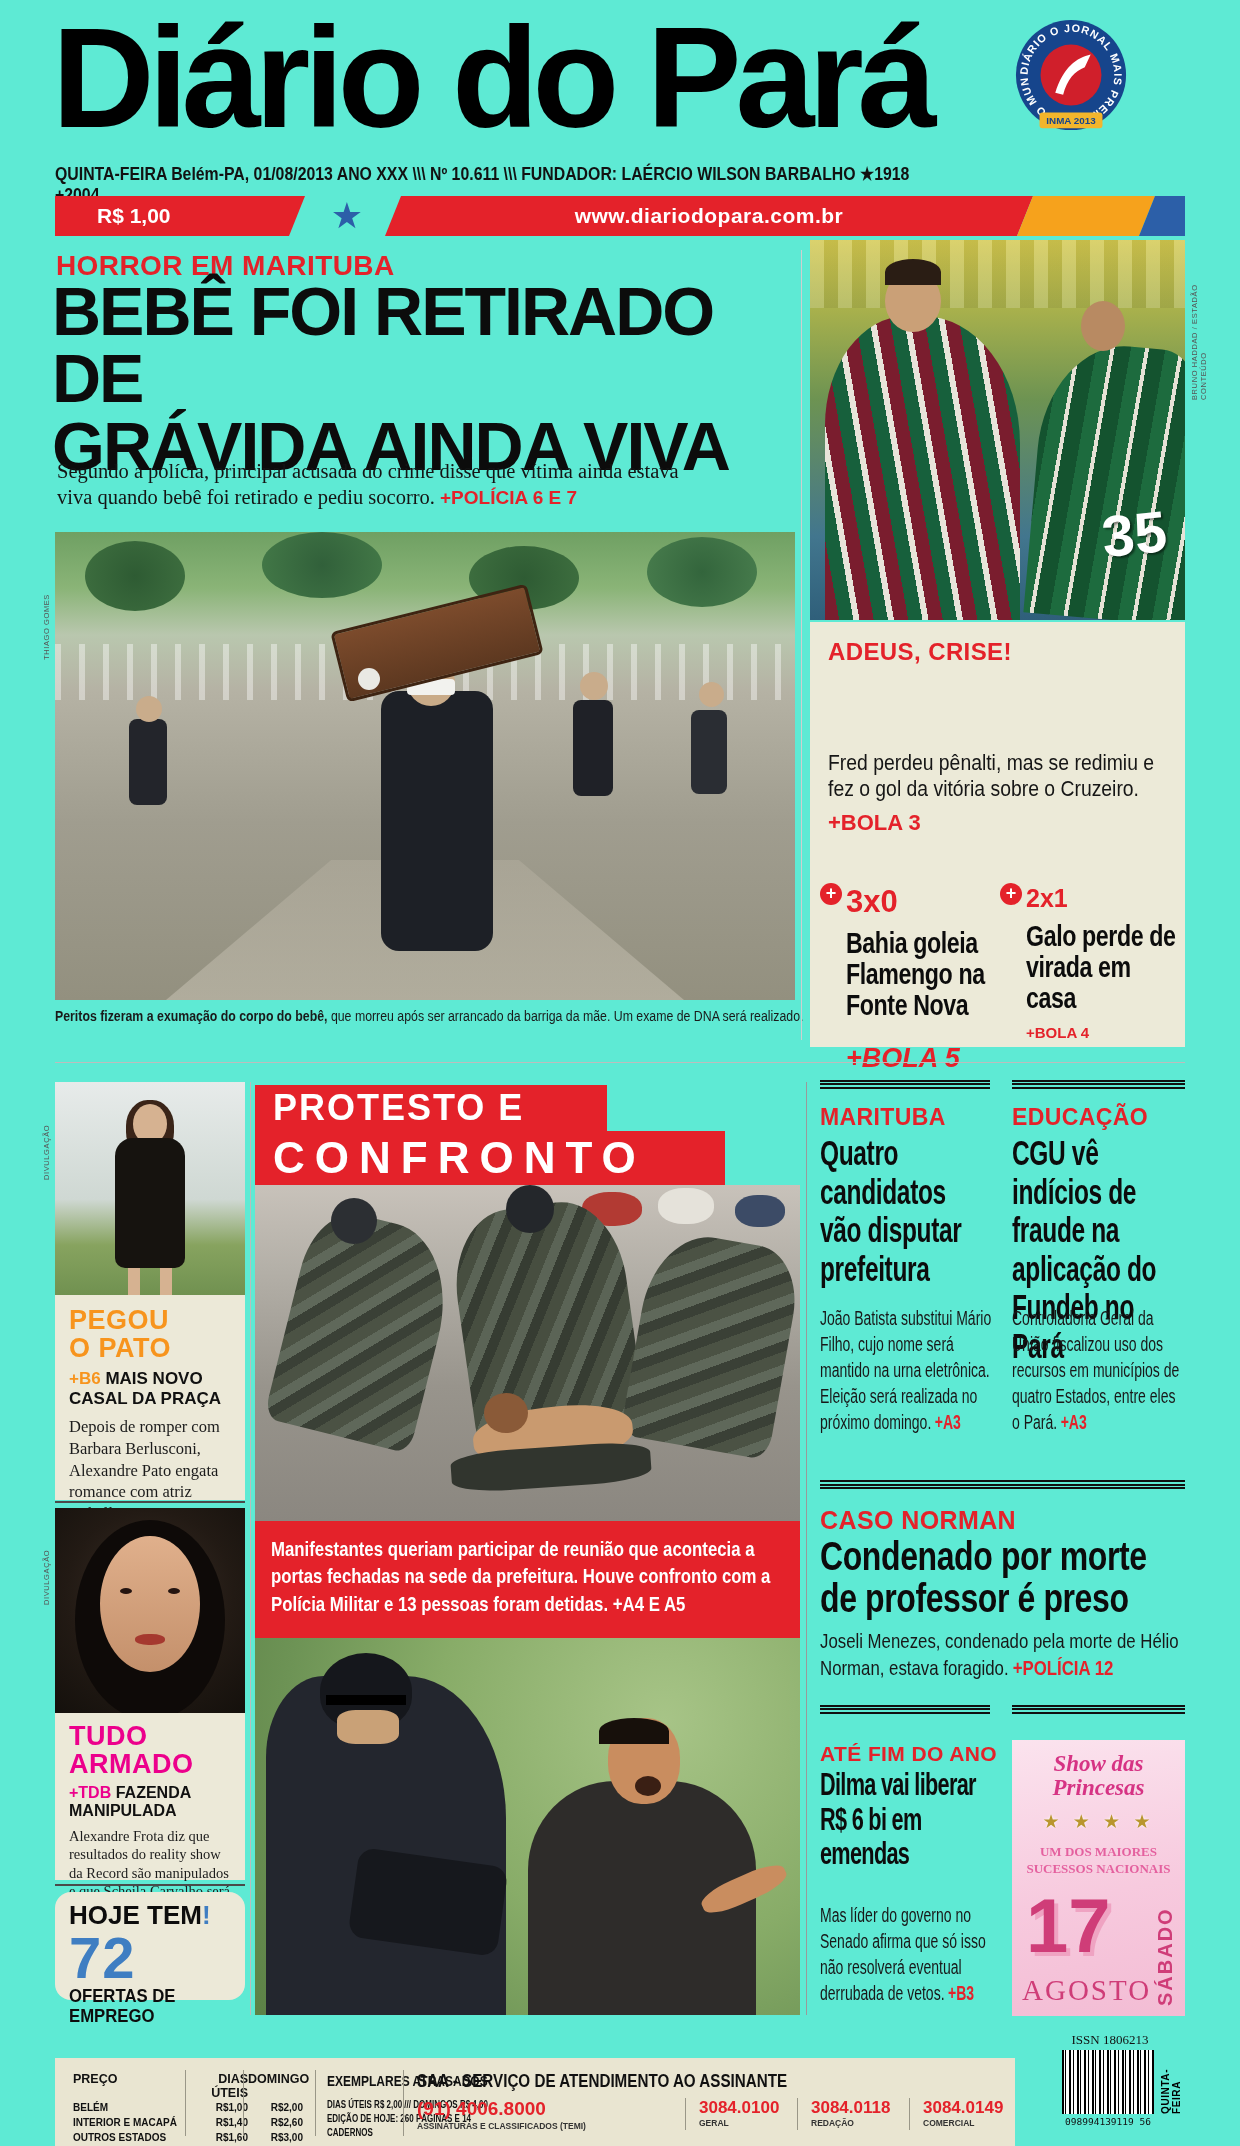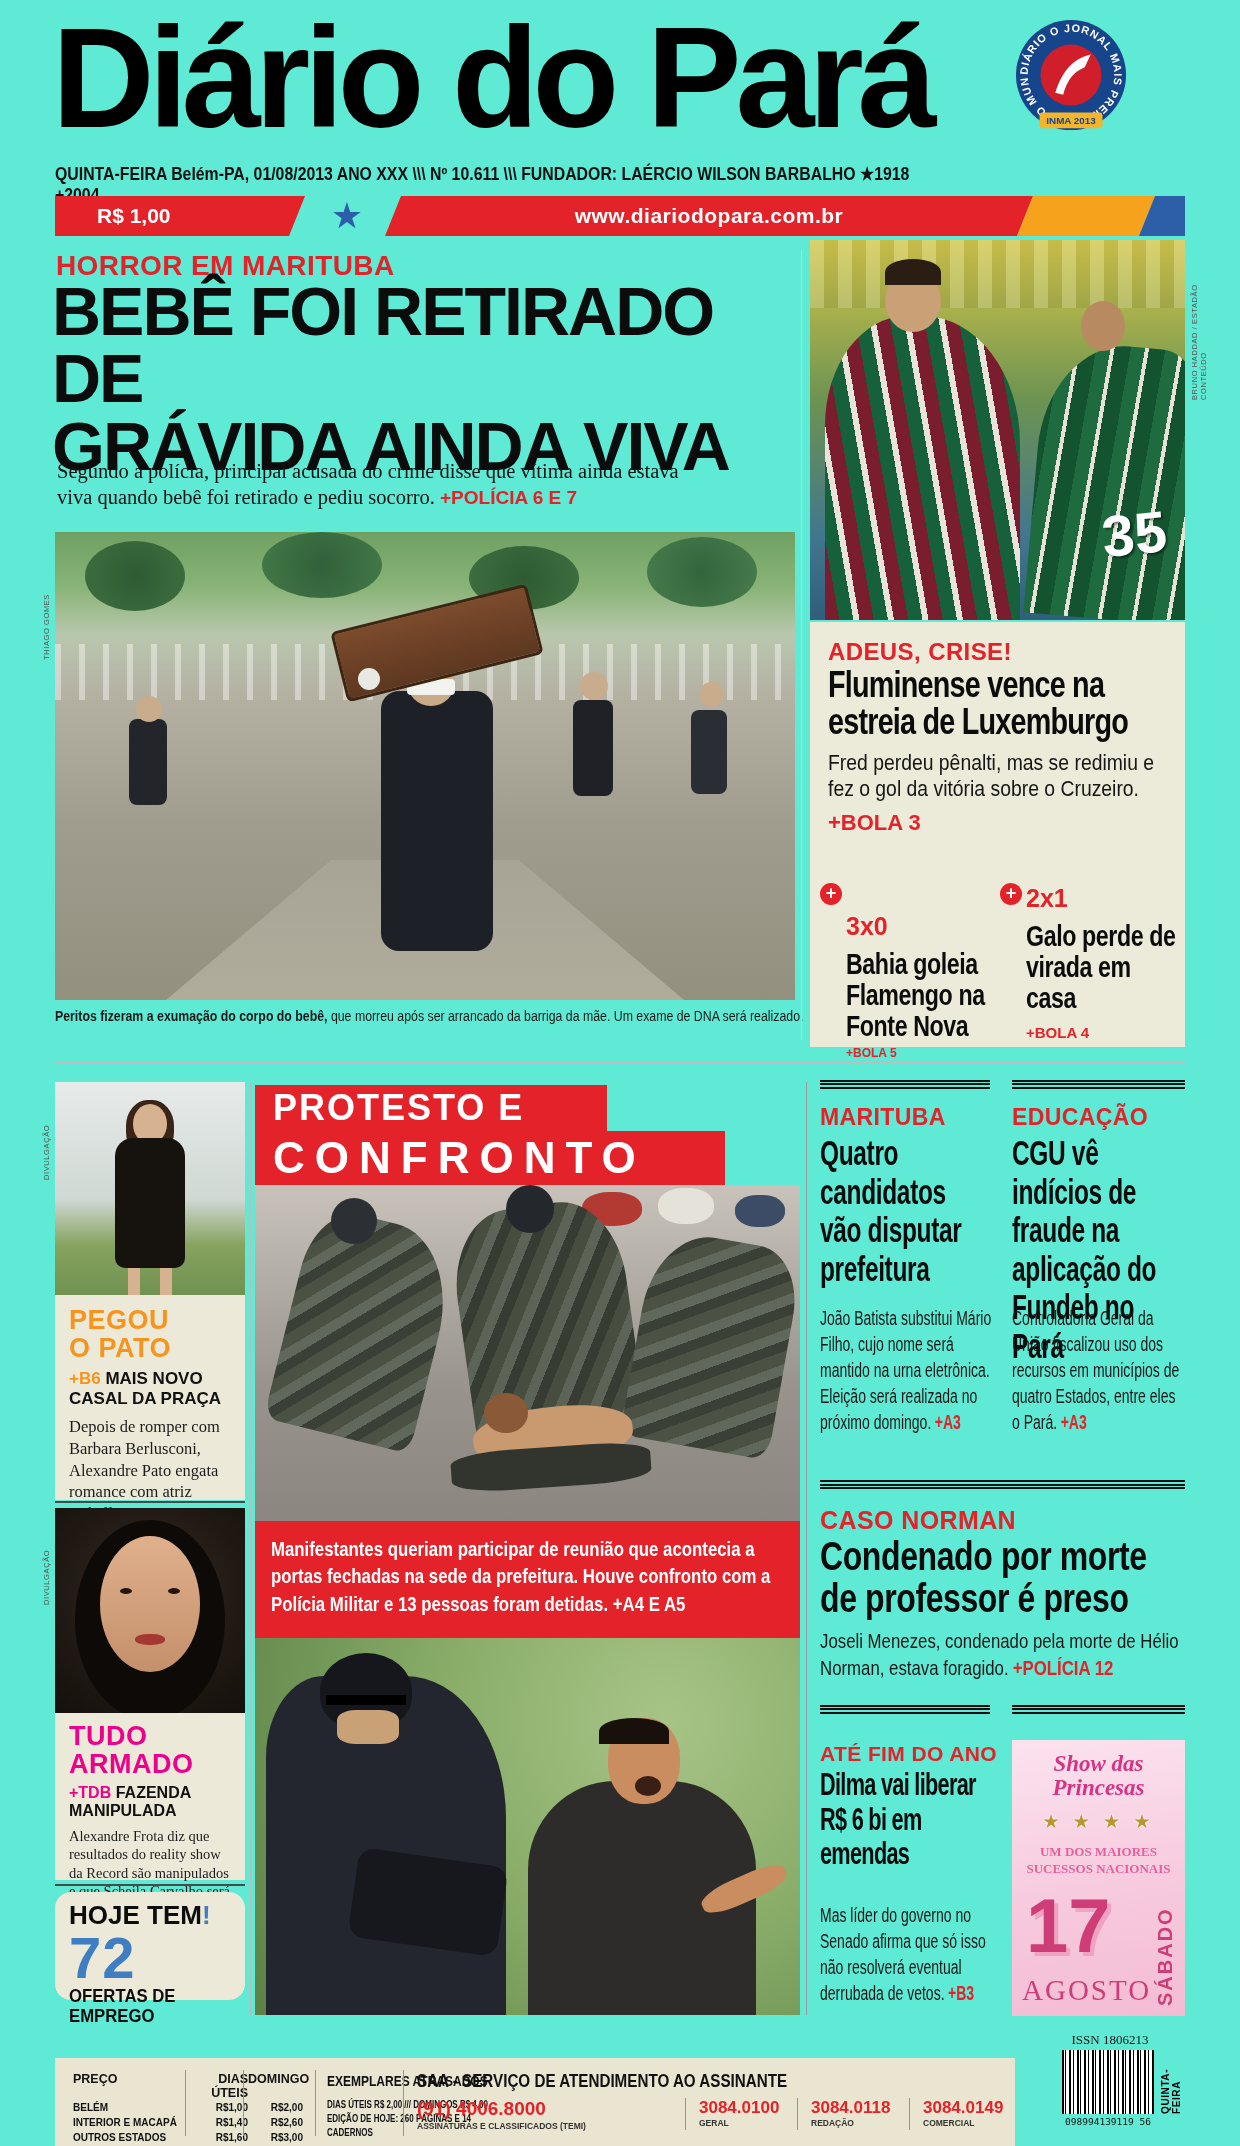--- a/index.html
+++ b/index.html
@@ -114,33 +114,30 @@
     <div class="ps" style="left:20%;top:8%;width:56px;height:62px;background:#caa077;border-radius:50%;"></div>
     <div class="ps" style="left:20%;top:5%;width:56px;height:26px;background:#2a1d14;border-radius:50% 50% 0 0;"></div>
     <div class="ps" style="right:-4%;bottom:0;width:44%;height:72%;border-radius:50% 30% 0 0/40% 30% 0 0;transform:rotate(5deg);
          background:repeating-linear-gradient(95deg,#14532f 0 16px,#1d6b3e 16px 30px,#e6e2d6 30px 34px);"></div>
     <div class="ps" style="right:16%;top:16%;width:44px;height:50px;background:#b88a62;border-radius:50%;"></div>
     <div class="ps" style="right:5%;bottom:14%;color:#fff;font-weight:800;font-size:58px;transform:rotate(-6deg);text-shadow:2px 2px 2px rgba(0,0,0,.45);">35</div>
   </div>
 
   <div class="abs" style="left:810px;top:622px;width:375px;height:425px;background:#ecead8;">
     <div class="abs kick" style="left:18px;top:16px;font-size:24px;">ADEUS, CRISE!</div>
-    <div class="abs" style="left:18px;top:44px;width:340px;">
-      <div class="hl cx80" style="font-size:36px;line-height:1.04;letter-spacing:-1px;">Fluminense vence na estreia de Luxemburgo</div>
-    </div>
     <div class="abs" style="left:18px;top:128px;width:340px;">
       <div class="cx88" style="font-size:22px;line-height:1.18;color:#161616;">Fred perdeu pênalti, mas se redimiu e fez o gol da vitória sobre o Cruzeiro.</div>
     </div>
     <div class="abs x red" style="left:18px;top:188px;font-size:22px;">+BOLA 3</div>
 
     <div class="abs" style="left:36px;top:262px;width:160px;">
       <span class="plus" style="left:-26px;top:-1px;">+</span>
-      <div class="x red" style="font-size:25px;margin-top:28px;">3x0</div>
+      <div class="x red" style="font-size:31px;">3x0</div>
       <div class="hl cx80" style="font-size:29px;line-height:1.07;margin-top:8px;font-weight:700;">Bahia goleia Flamengo na Fonte Nova</div>
-      <div class="x red" style="font-size:12px;margin-top:4px;">+BOLA 5</div>
+      <div class="x red" style="font-size:27px;margin-top:22px;font-style:italic;">+BOLA 5</div>
     </div>
     <div class="abs" style="left:216px;top:262px;width:150px;">
       <span class="plus" style="left:-26px;top:-1px;">+</span>
       <div class="x red" style="font-size:25px;">2x1</div>
       <div class="hl cx80" style="font-size:29px;line-height:1.07;margin-top:8px;font-weight:700;">Galo perde de virada em casa</div>
       <div class="x red" style="font-size:15px;margin-top:10px;">+BOLA 4</div>
     </div>
   </div>
 
   <div class="abs" style="left:55px;top:1062px;width:1130px;height:1px;background:#bdbdbd;"></div>

